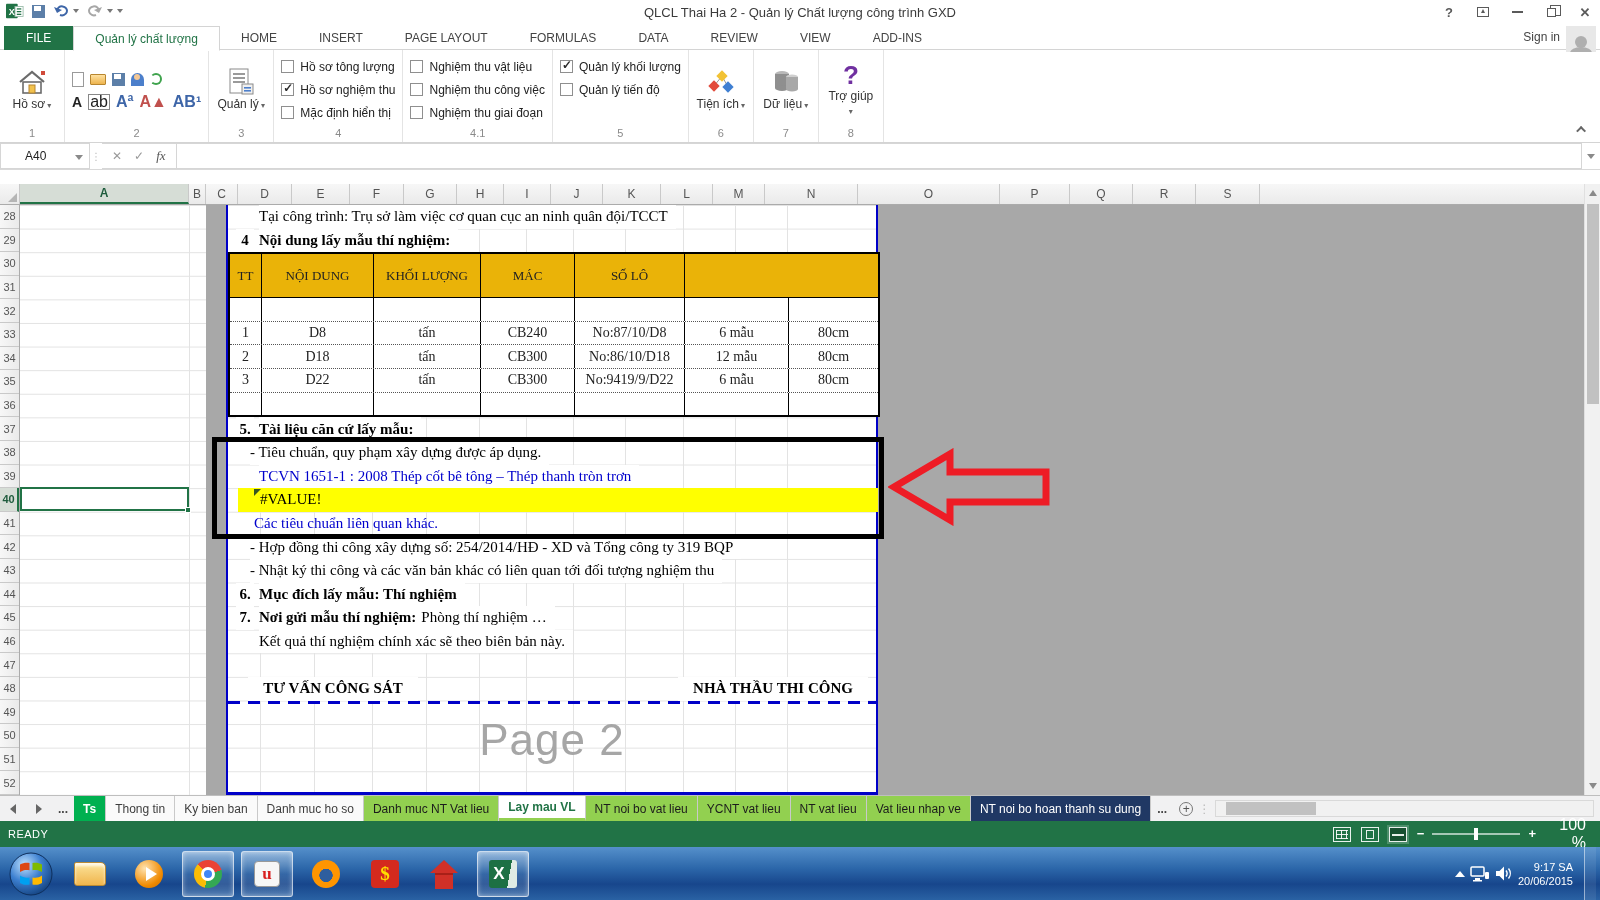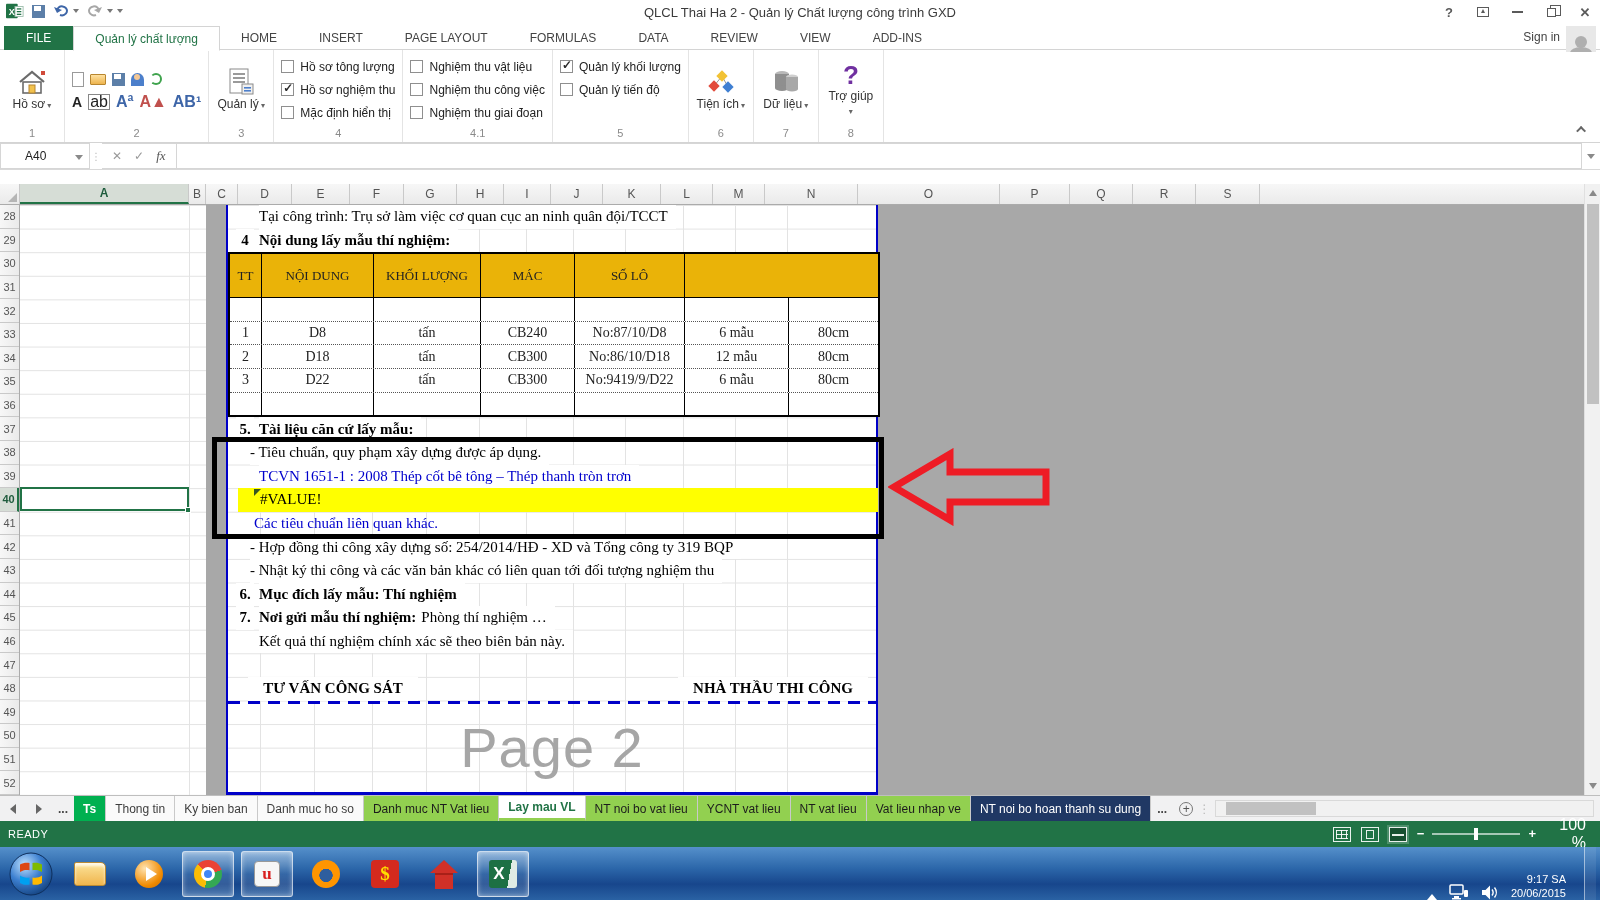--- a/index.html
+++ b/index.html
@@ -110,21 +110,21 @@
   .st-bcell{border-right:1px solid #000;display:flex;align-items:center;justify-content:center;font-size:14px;}
   .w-tt{width:32px}.w-nd{width:112px}.w-kl{width:107px}.w-mac{width:94px}.w-slo{width:110px}.w-sl{width:104px}
   .w-kt{flex:1;border-right:none !important;}
   
   #blackbox{position:absolute;left:192px;top:232px;width:672px;height:102px;border:5px solid #000;z-index:4;}
   #redarrow{position:absolute;left:868px;top:243px;z-index:5;}
   #sel{position:absolute;left:0;top:282.2px;width:169px;height:24px;border:2px solid #217346;background:#fff;z-index:3;}
   #sel .handle{position:absolute;right:-4px;bottom:-4px;width:6px;height:6px;background:#217346;border:1px solid #fff;}
   #pbreak{position:absolute;left:0;right:0;top:495.6px;height:3px;background:repeating-linear-gradient(90deg,#0000C8 0 12px,transparent 12px 20px);}
   #pbottom{position:absolute;left:0;right:0;bottom:0;height:3px;background:#0000C8;}
-  #wm{position:absolute;left:0;right:0;top:510px;text-align:center;font-size:56px;color:#A6A6A6;font-family:"Liberation Sans",sans-serif;letter-spacing:1px;}
+  #wm{position:absolute;left:0;right:0;top:510px;text-align:center;font-size:44px;color:#A6A6A6;font-family:"Liberation Sans",sans-serif;letter-spacing:1px;}
 
   
   #vscroll{position:absolute;top:184px;right:0;width:16px;height:611px;background:#F1F1F1;border-left:1px solid #E0E0E0;}
   .varrow{position:absolute;left:4px;width:0;height:0;border-left:4px solid transparent;border-right:4px solid transparent;}
   .varrow.up{top:6px;border-bottom:6px solid #8a8a8a;}
   .varrow.down{bottom:6px;border-top:6px solid #8a8a8a;}
   #vthumb{position:absolute;left:2px;top:20px;width:12px;height:200px;background:#C1C1C1;}
 
   
   #tabbar{position:absolute;left:0;top:795px;width:1600px;height:26px;background:#F1F1F2;border-top:1px solid #BEBEBE;display:flex;align-items:stretch;font-size:12px;}
@@ -175,21 +175,21 @@
   .tbtn[data-icon="unikey"] .ic{width:26px;height:26px;background:#F6F6F6;border:1px solid #999;border-radius:4px;}
   .tbtn[data-icon="unikey"] .ic::after{content:"u";color:#D81E1E;font-weight:bold;font-size:17px;font-family:"Liberation Serif",serif;line-height:20px;}
   .tbtn[data-icon="firefox"] .ic{width:28px;height:28px;border-radius:50%;background:radial-gradient(circle at 50% 55%,#2E5E9E 0 31%,#FF9500 33% 72%,#E66000 100%);}
   .tbtn[data-icon="ktt"] .ic{width:28px;height:28px;background:#D42A1E;border-radius:4px;}
   .tbtn[data-icon="ktt"] .ic::after{content:"$";color:#FFE000;font-size:19px;font-weight:bold;font-family:"Liberation Serif",serif;}
   .tbtn[data-icon="home-app"] .ic{width:30px;height:28px;}
   .tbtn[data-icon="home-app"] .ic::before{content:"";position:absolute;left:1px;top:0;border-left:14px solid transparent;border-right:14px solid transparent;border-bottom:13px solid #D03028;}
   .tbtn[data-icon="home-app"] .ic::after{content:"";position:absolute;left:6px;top:13px;width:18px;height:14px;background:#D03028;border-top:2px solid #A82018;}
   .tbtn[data-icon="excel"] .ic{width:28px;height:28px;background:linear-gradient(100deg,#1D7044 70%,#DFEBE4 70%);border-radius:3px;}
   .tbtn[data-icon="excel"] .ic::after{content:"X";color:#fff;font-weight:bold;font-size:17px;margin-right:8px;}
-  #tray{margin-left:auto;display:flex;align-items:flex-end;gap:12px;padding-right:4px;color:#fff;}
+  #tray{margin-left:auto;display:flex;align-items:center;gap:5px;padding-right:4px;color:#fff;}
   .tray-up{width:0;height:0;border-left:5px solid transparent;border-right:5px solid transparent;border-bottom:6px solid #fff;}
   .clock{text-align:right;font-size:11px;line-height:14px;padding-right:6px;}
   #showdesk{width:12px;height:53px;border-left:1px solid rgba(255,255,255,.5);background:rgba(255,255,255,.08);}
 </style>
 </head>
 <body>
 
 <div id="titlebar">
   <div class="qat">
     <svg width="18" height="18" viewBox="0 0 20 20">

